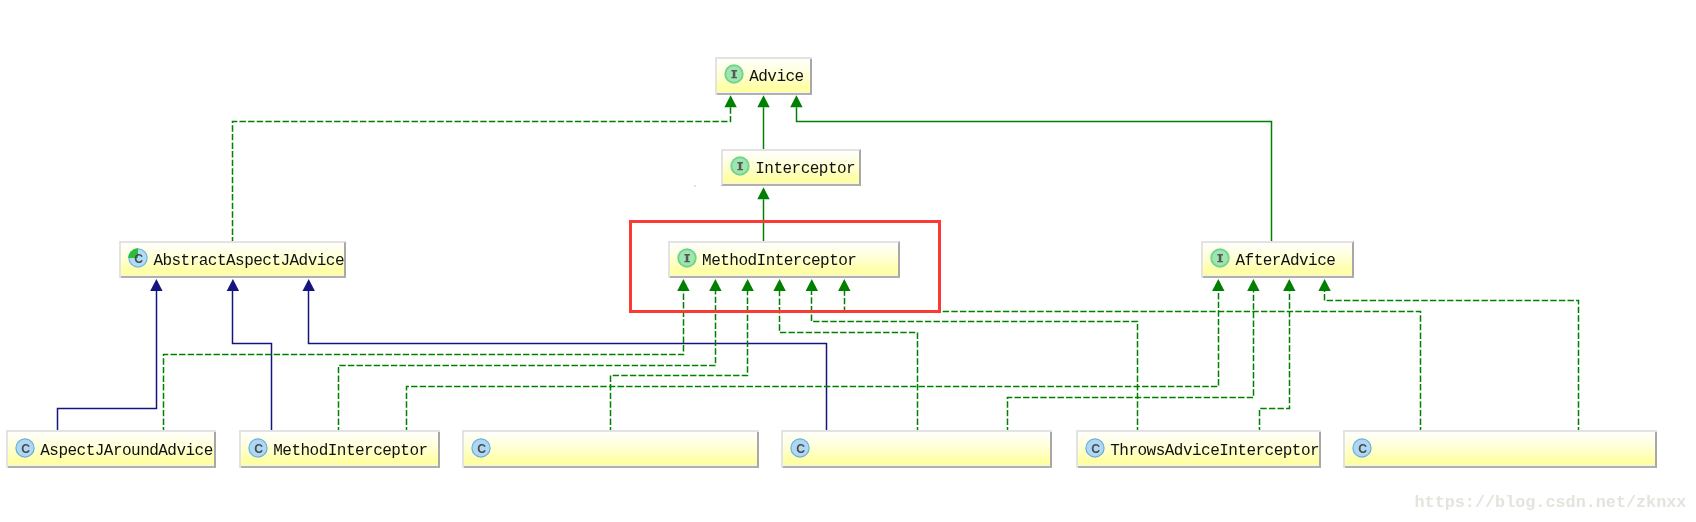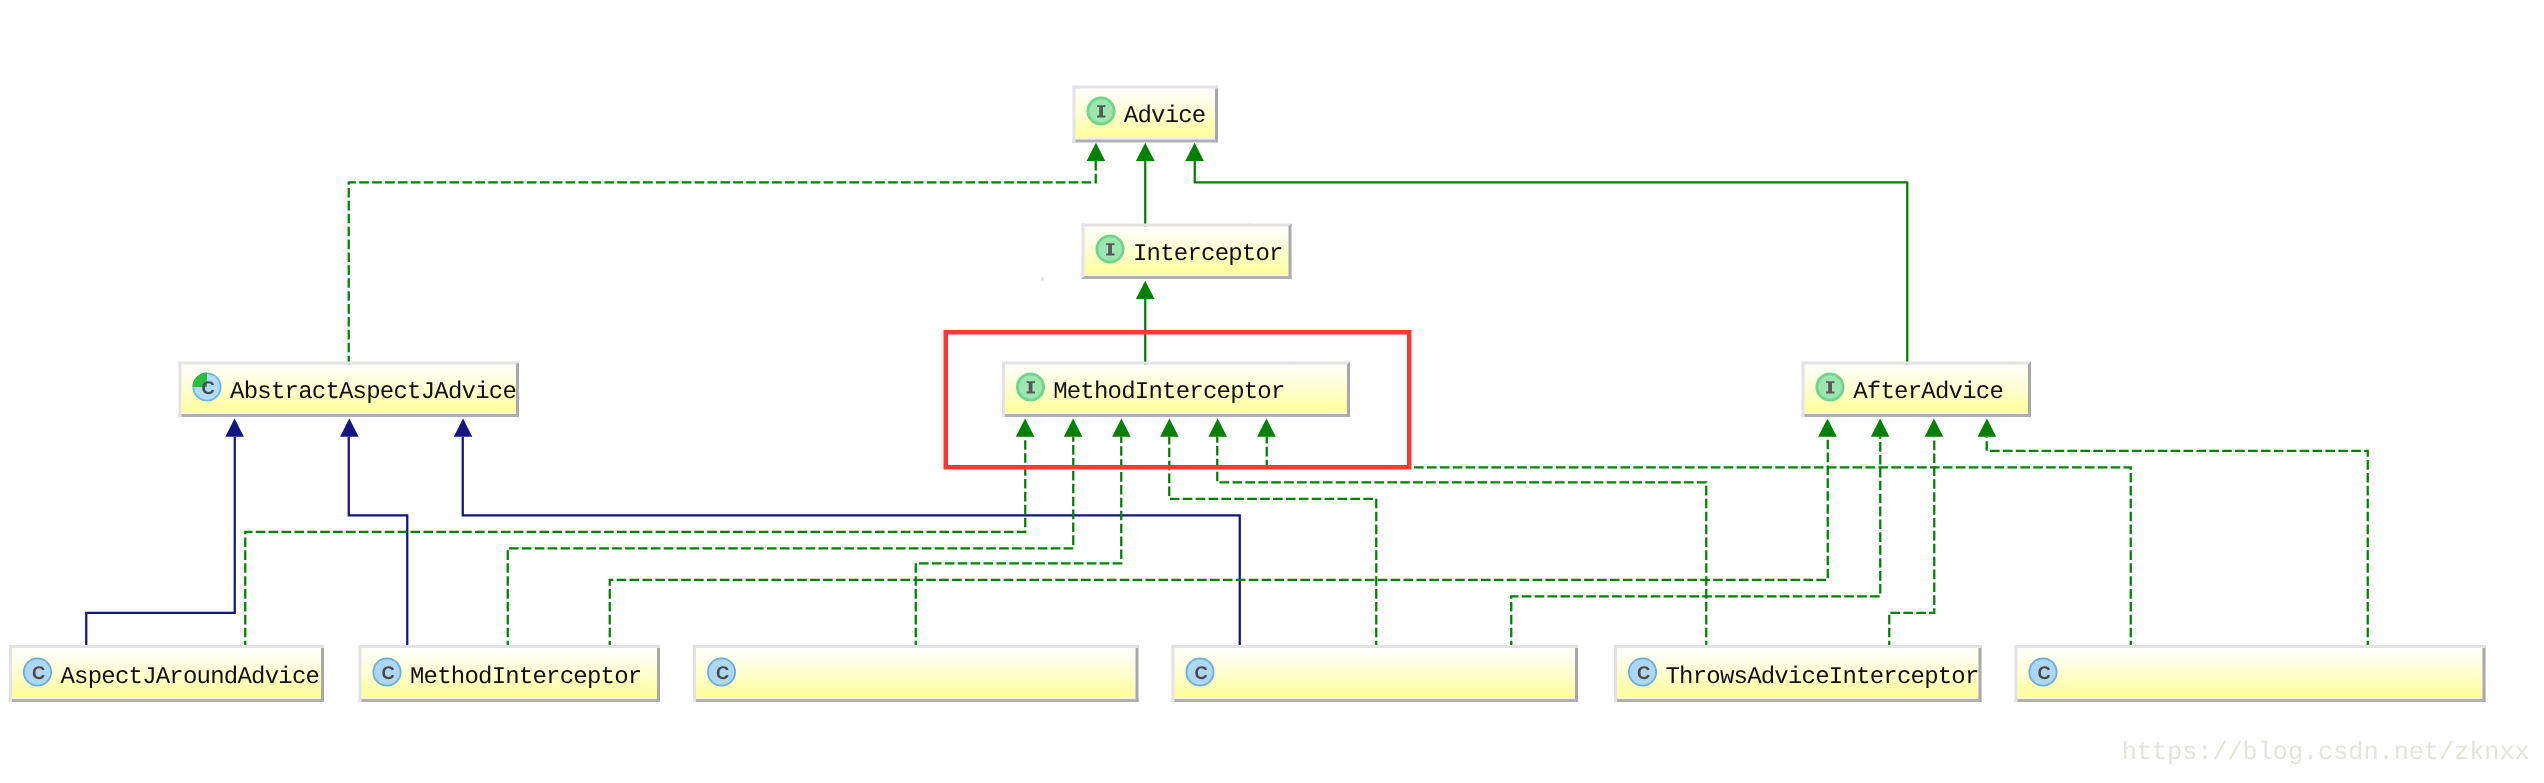--- a/index.html
+++ b/index.html
@@ -167,14 +167,14 @@
       <div class="shadowB" style="left: 1343px; top: 466.2px;"></div>
       <div class="node" style="left: 1343px; top: 430.4px; width: 314px;">
         <span class="ico"><svg viewBox="0 0 20 20" width="20" height="20">
             <circle cx="10" cy="10" r="9.7" fill="#6aaede"></circle>
             <circle cx="10" cy="10" r="8.5" fill="#aed7f4"></circle>
             <text x="10.75" y="14.9" text-anchor="middle" font-family="Liberation Sans, sans-serif" font-weight="bold" font-size="12.2" fill="#4a4a4a">C</text>
           </svg></span>
       </div>
     </div>
   <div class="hl" id="hlbox" style="left: 628.9px; top: 219.8px; width: 311.9px; height: 93.1px; border-color: rgb(251, 59, 51);"></div>
-  <div class="watermark" style="left: 1414.5px; top: 494.3px; color: rgb(227, 229, 221);">https://blog.csdn.net/zknxx</div>
+  <div class="watermark" style="left: 1414.5px; top: 494.3px; color: rgb(227, 229, 221); font-weight: bold;">https://blog.csdn.net/zknxx</div>
 </div>
 
 </body></html>

